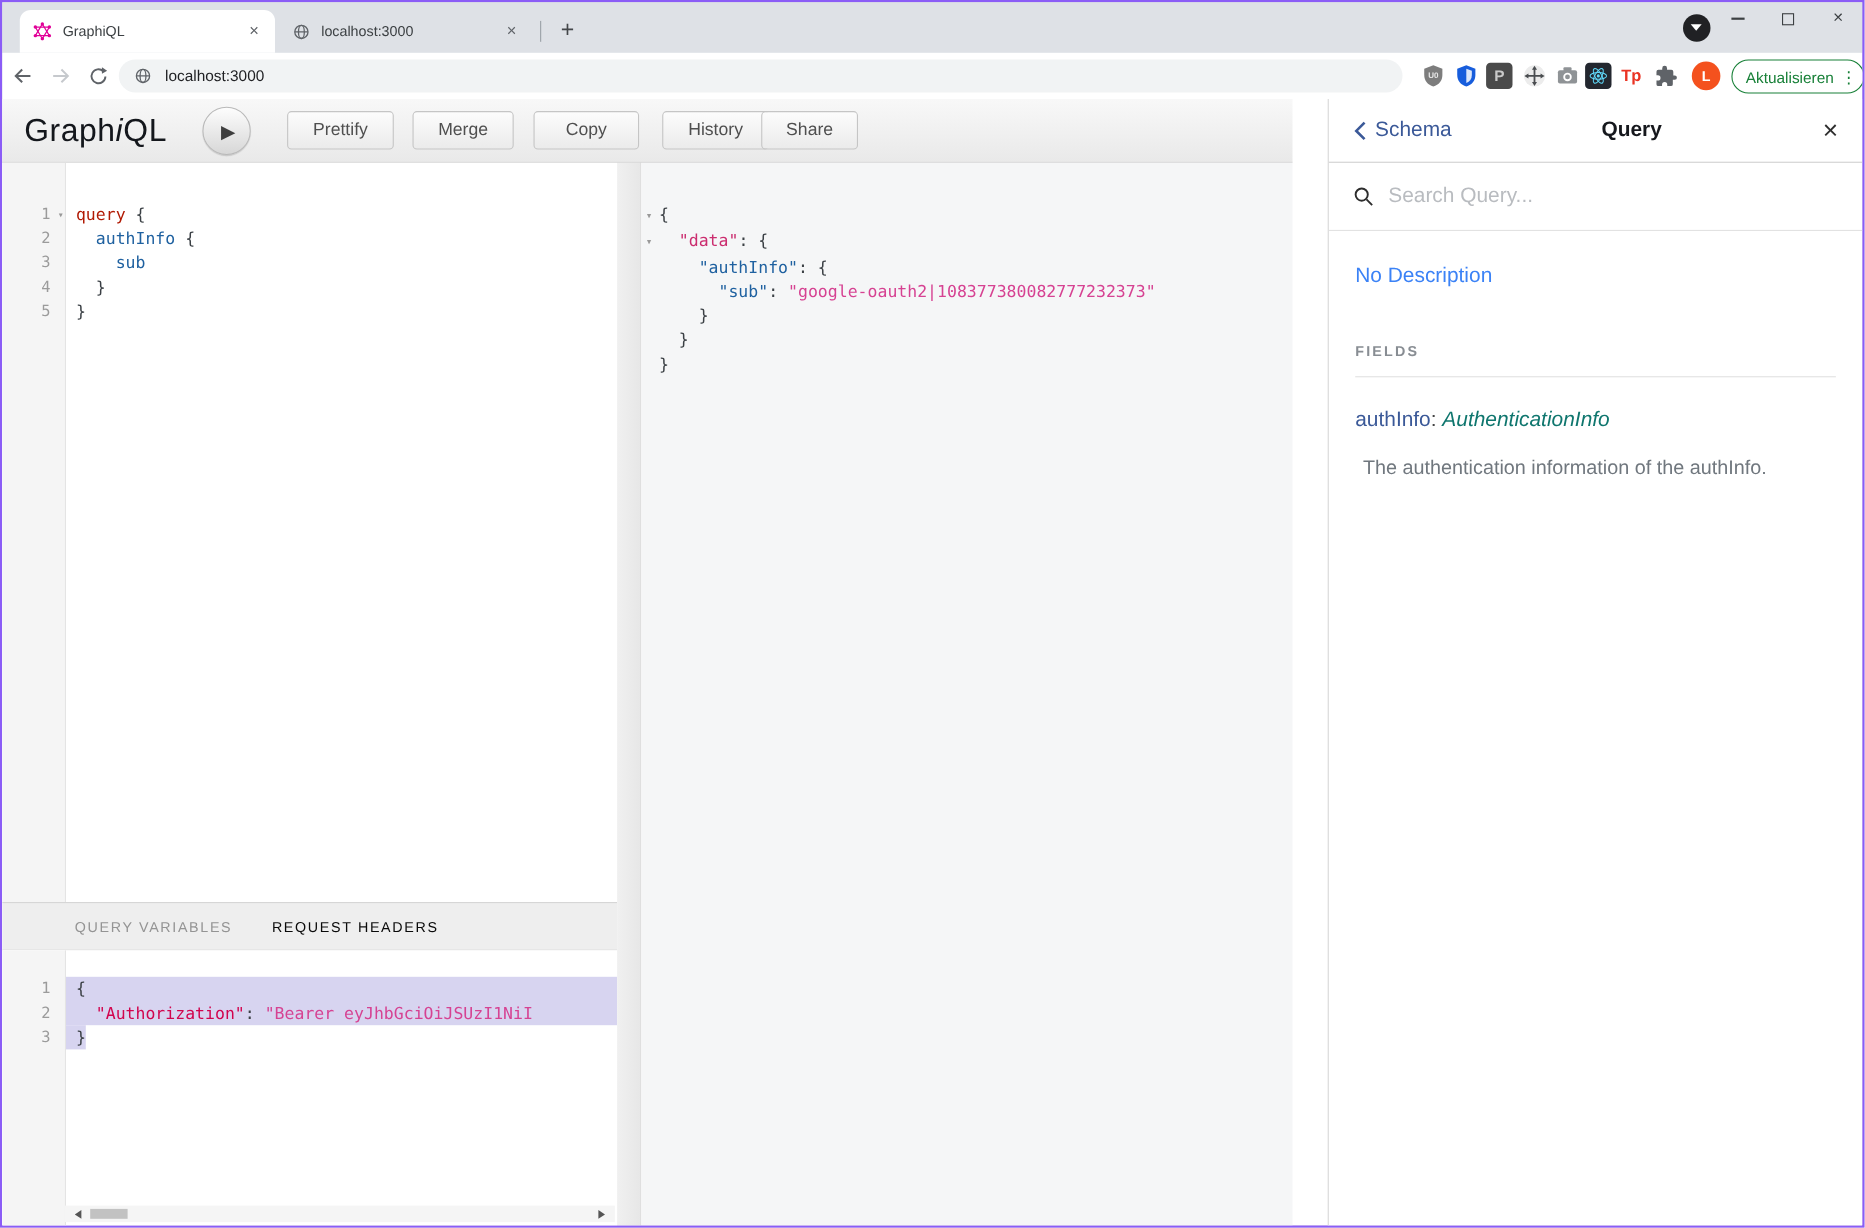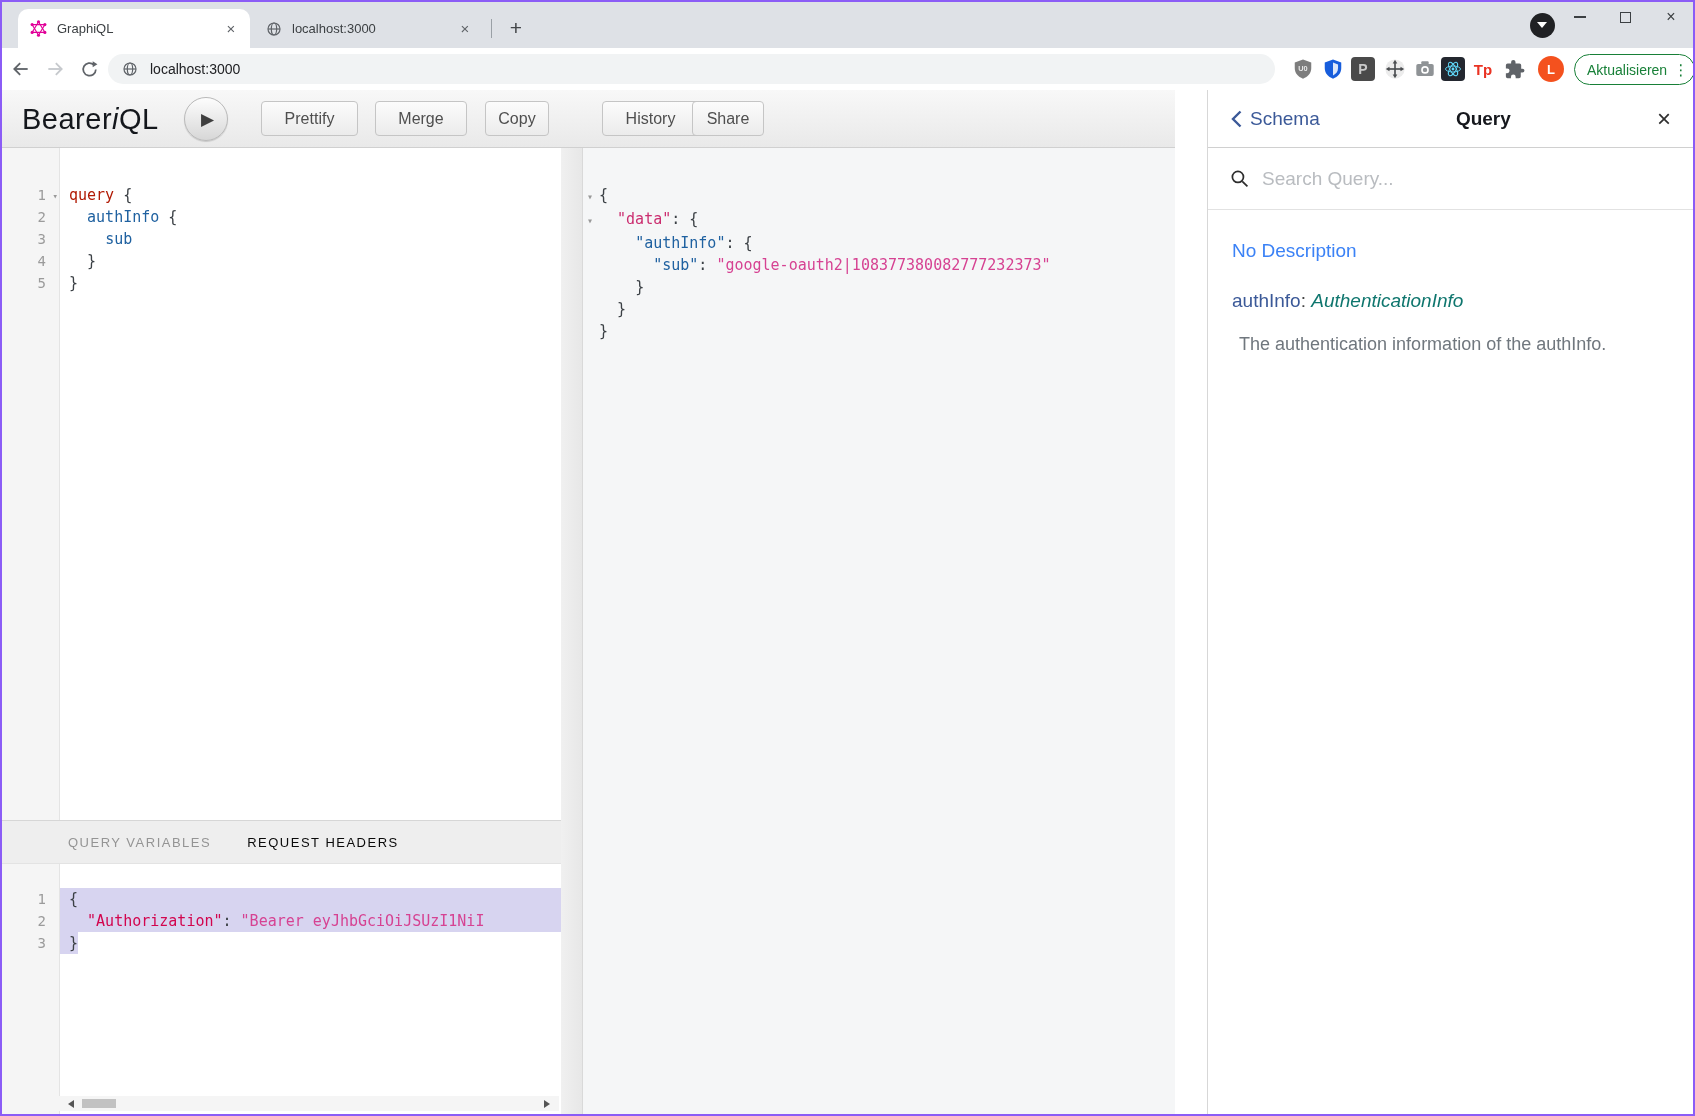--- a/index.html
+++ b/index.html
@@ -37,22 +37,22 @@
 
   
   .app { position:absolute; top:88px; left:0; right:0; bottom:0; background:#fff; }
   .main { position:absolute; left:0; top:0; width:1173px; bottom:0; }
   .topbar { position:absolute; top:0; left:0; right:0; height:58px; background:linear-gradient(#f8f8f8,#e9e9e9); border-bottom:1px solid #d0d0d0; }
   .logo { position:absolute; left:20px; top:13px; font-size:29px; color:#14171c; letter-spacing:0.5px; }
   .logo .it { font-style:italic; }
   .execbtn { position:absolute; left:182px; top:7px; width:44px; height:44px; border-radius:50%; background:linear-gradient(#fdfdfd,#d7d7d7); border:1px solid #b9b9b9; box-shadow:0 1px 1px rgba(0,0,0,.15); display:flex; align-items:center; justify-content:center; }
   .execbtn .tri { color:#3f3f3f; font-size:17px; margin-left:3px; }
   .tbtn { position:absolute; top:11px; height:35px; background:linear-gradient(#fcfcfc,#ebebeb); border:1px solid #c5c5c5; border-radius:4px; font-size:16px; color:#4f4f4f; display:flex; align-items:center; justify-content:center; }
-  .tbtn.b0 { left:259px; width:97px; } .tbtn.b1 { left:373px; width:92px; } .tbtn.b2 { left:483px; width:64px; }
-  .tbtn.b3 { left:600px; width:97px; } .tbtn.b4 { left:690px; width:72px; }
+  .tbtn.b0 { left:259px; width:97px; } .tbtn.b1 { left:373px; width:92px; } .tbtn.b2 { left:483px; width:96px; }
+  .tbtn.b3 { left:600px; width:97px; } .tbtn.b4 { left:690px; width:88px; }
 
   .workspace { position:absolute; top:58px; left:0; right:0; bottom:0; }
   .query-pane { position:absolute; left:0; top:0; width:559px; bottom:0; background:#fff; overflow:hidden; }
   .dragbar { position:absolute; left:559px; top:0; width:22px; bottom:0; background:linear-gradient(to right,#f0f0f0,#e7e7e7); border-right:1px solid #d9d9d9; }
   .result-pane { position:absolute; left:581px; top:0; width:592px; bottom:0; background:#f5f6f7; padding-top:36px; overflow:hidden; }
 
   
   .code { font-family:"DejaVu Sans Mono","Liberation Mono",monospace; font-size:15px; }
   .cm-line { display:flex; line-height:22px; }
   .cm-gut { flex:0 0 57px; text-align:right; padding-right:13px; color:#9b9b9b; font-size:14px; position:relative; }
@@ -241,21 +241,21 @@
     <div class="updatepill">
       <span>Aktualisieren</span>
       <span class="kebab">⋮</span>
     </div>
   </div>
 
   <div class="app">
     <div class="main">
 
       <div class="topbar">
-        <div class="logo"><span>Bearer</span><span class="it">i</span><span>QL</span></div>
+        <div class="logo"><span>Graph</span><span class="it">i</span><span>QL</span></div>
         <div class="execbtn">
             <span class="tri">▶</span>
           </div>
         <div class="tbtn b0">Prettify</div>
         <div class="tbtn b1">Merge</div>
         <div class="tbtn b2">Copy</div>
         <div class="tbtn b3">History</div>
         <div class="tbtn b4">Share</div>
       </div>
 
@@ -356,20 +356,21 @@
       </div>
       <div class="docs-search">
         <svg width="19" height="19" viewBox="0 0 24 24">
             <circle cx="10" cy="10" r="7" fill="none" stroke="#2d2d2d" stroke-width="2.2"></circle>
             <line x1="15.5" y1="15.5" x2="22" y2="22" stroke="#2d2d2d" stroke-width="2.2"></line>
           </svg>
         <input type="text" placeholder="Search Query..." style="">
       </div>
       <div class="docs-body">
         <div class="no-desc">No Description</div>
+        <div class="fields-label">FIELDS</div>
         <div class="field-row">
           <span class="field-name">authInfo</span><span class="field-colon">: </span><span class="field-type">AuthenticationInfo</span>
         </div>
         <div class="field-desc">The authentication information of the authInfo.</div>
       </div>
     </div>
   </div>
 
 </div>
 

